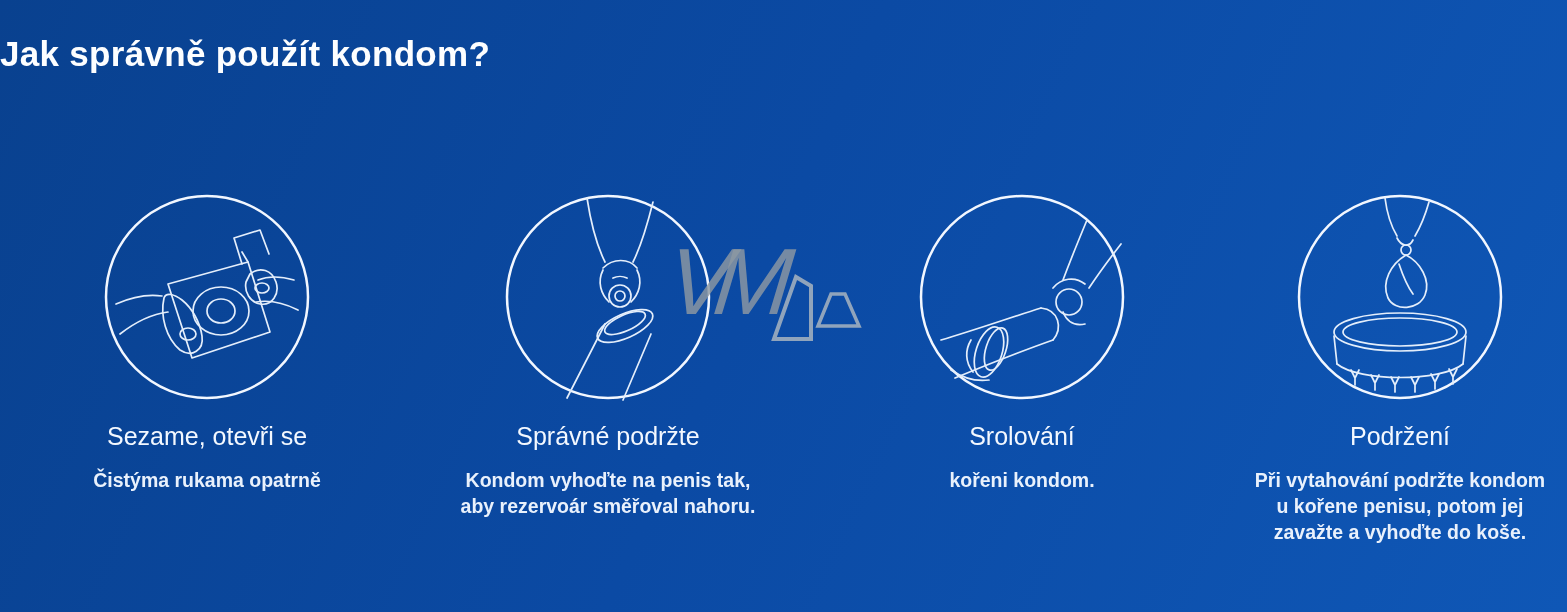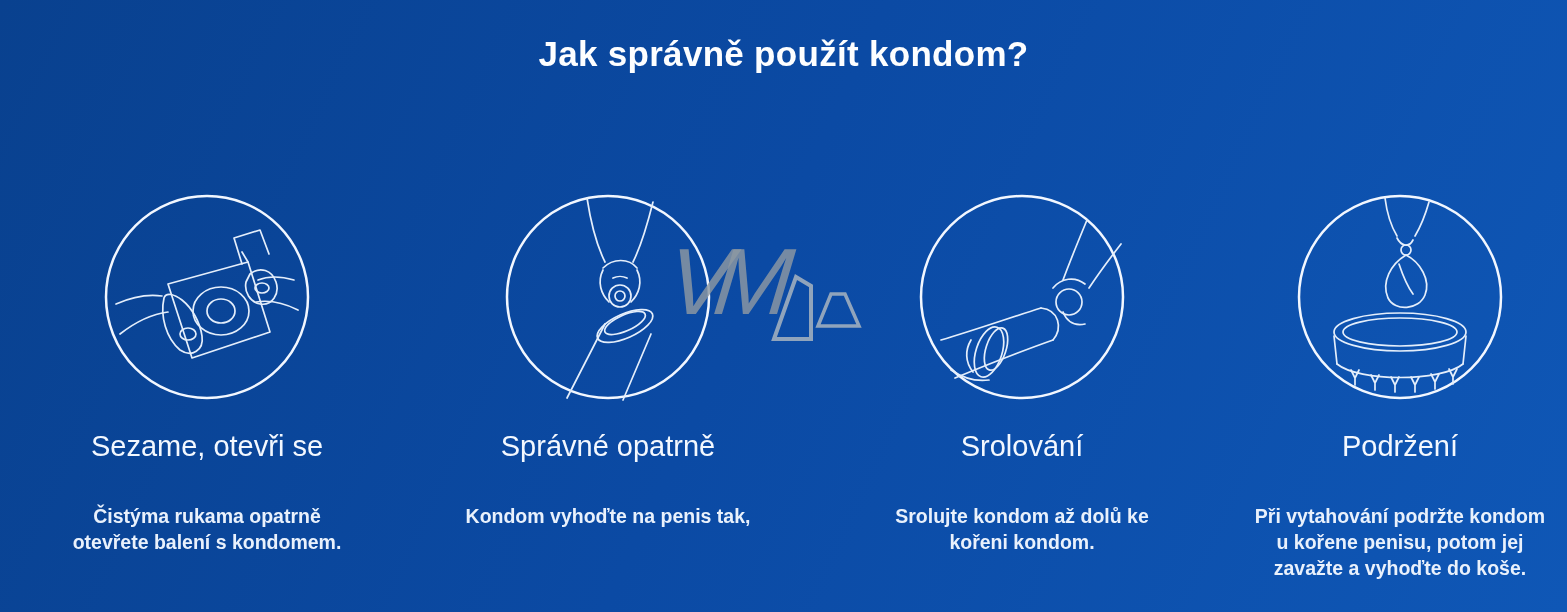--- a/index.html
+++ b/index.html
@@ -11,47 +11,47 @@
     position:relative;
     width:1567px;
     height:612px;
     overflow:hidden;
     background:linear-gradient(115deg,#09418f 0%,#0b4aa4 48%,#0f57b6 100%);
   }
   .title{
     position:absolute;
     top:34px;left:0;right:0;
     margin:0;
-    text-align:center;
+    text-align:left;
     font-size:35px;
     font-weight:600;
     letter-spacing:.3px;
     color:#fdfeff;
   }
   .step{
     position:absolute;
     top:192px;
     width:380px;
     text-align:center;
   }
   .illus{
     display:block;
     margin:0 auto;
     width:210px;height:210px;
   }
   .ring{fill:none;stroke:#f2f7ff;stroke-width:2.5;}
   .art{fill:none;stroke:#e4eefb;stroke-width:1.7;stroke-linecap:round;stroke-linejoin:round;}
   .step-heading{
-    margin-top:28px;
-    font-size:29px;
+    margin-top:20px;
+    font-size:25px;
     font-weight:400;
     color:#f3f8ff;
   }
   .step-desc{
-    margin-top:40px;
+    margin-top:16px;
     font-size:19.5px;
     line-height:26px;
     font-weight:600;
     color:#e9f1fc;
   }
   .watermark{
     position:absolute;
     left:668px;top:244px;
     width:215px;height:110px;
     pointer-events:none;
@@ -90,21 +90,20 @@
         <ellipse cx="86" cy="142" rx="8" ry="6"></ellipse>
         <path d="M196,118 C180,110 166,108 154,110"></path>
         <path d="M192,88 C178,84 166,84 156,88"></path>
         <path d="M148,82 C158,74 170,78 174,90 C178,102 170,114 158,112 C148,110 142,100 144,90 Z"></path>
         <ellipse cx="160" cy="96" rx="7" ry="5"></ellipse>
       </g>
     </svg>
     <div class="step-heading">Sezame, otevři se</div>
     <div class="step-desc">
       <div>Čistýma rukama opatrně</div>
-      <div>otevřete balení s kondomem.</div>
     </div>
   </div>
 
   <div class="step" style="left:418px">
     <svg class="illus" viewBox="0 0 210 210" aria-hidden="true">
       <circle class="ring" cx="105" cy="105" r="101"></circle>
       <g class="art">
         <path d="M64,206 L102,132"></path>
         <path d="M120,208 L148,142"></path>
         <ellipse cx="122" cy="134" rx="30" ry="12" transform="rotate(-24 122 134)"></ellipse>
@@ -112,23 +111,24 @@
         <circle cx="117" cy="104" r="11"></circle>
         <circle cx="117" cy="104" r="5"></circle>
         <path d="M84,6 C88,32 94,54 102,70"></path>
         <path d="M150,10 C144,34 138,54 130,70"></path>
         <path d="M100,76 C110,66 126,66 134,76"></path>
         <path d="M100,78 C94,90 98,102 106,110"></path>
         <path d="M134,78 C140,90 136,102 128,110"></path>
         <path d="M110,86 C114,84 120,84 124,86"></path>
       </g>
     </svg>
-    <div class="step-heading">Správné opatrně</div>
+    <div class="step-heading">Správné podržte</div>
     <div class="step-desc">
       <div>Kondom vyhoďte na penis tak,</div>
+      <div>aby rezervoár směřoval nahoru.</div>
     </div>
   </div>
 
   <div class="step" style="left:832px">
     <svg class="illus" viewBox="0 0 210 210" aria-hidden="true">
       <circle class="ring" cx="105" cy="105" r="101"></circle>
       <g class="art">
         <path d="M24,148 C58,138 92,126 124,116"></path>
         <path d="M38,186 C72,172 102,160 136,148"></path>
         <path d="M124,116 C142,118 146,136 136,148"></path>
@@ -138,21 +138,20 @@
         <path d="M204,52 C190,70 180,84 172,96"></path>
         <circle cx="152" cy="110" r="13"></circle>
         <path d="M136,96 C144,86 158,84 168,92"></path>
         <path d="M146,120 C150,130 158,134 168,132"></path>
         <path d="M34,178 C46,186 58,190 72,188"></path>
         <path d="M54,148 C48,158 48,170 56,180"></path>
       </g>
     </svg>
     <div class="step-heading">Srolování</div>
     <div class="step-desc">
-      <div>Srolujte kondom až dolů ke</div>
       <div>kořeni kondom.</div>
     </div>
   </div>
 
   <div class="step" style="left:1210px">
     <svg class="illus" viewBox="0 0 210 210" aria-hidden="true">
       <circle class="ring" cx="105" cy="105" r="101"></circle>
       <g class="art">
         <path d="M90,6 C92,22 96,34 102,44"></path>
         <path d="M134,10 C130,24 126,34 120,44"></path>

